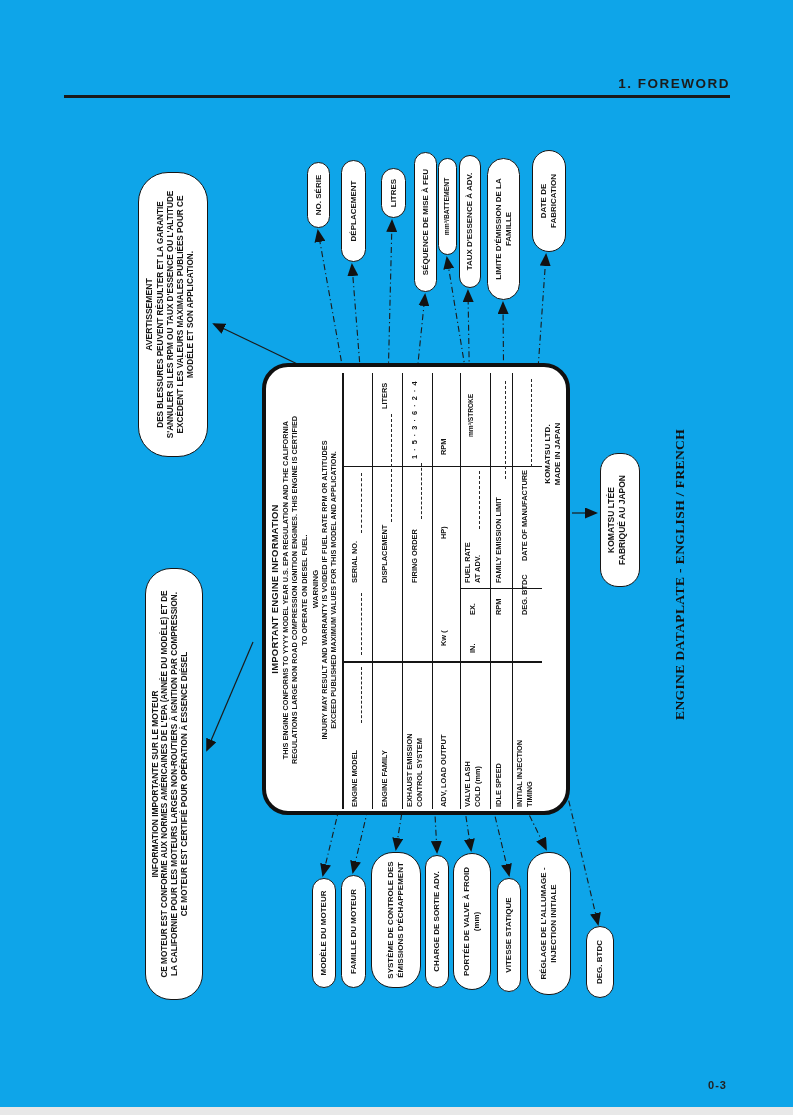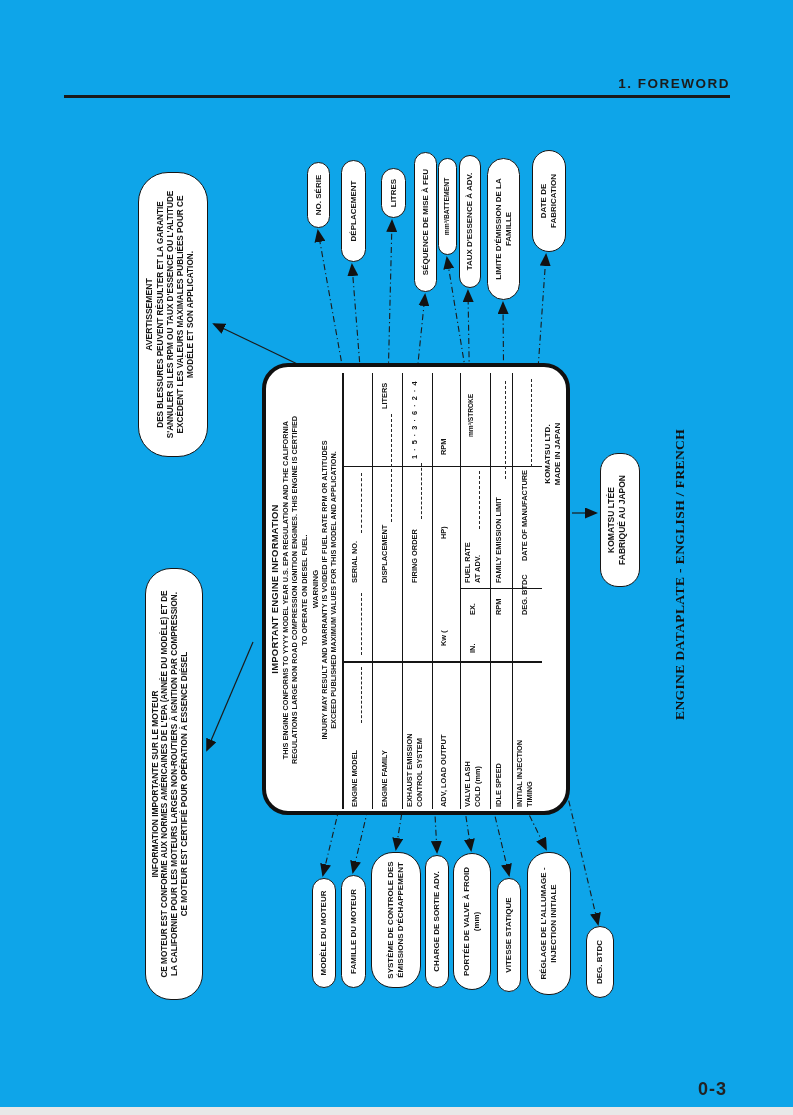--- a/index.html
+++ b/index.html
@@ -3,21 +3,21 @@
 <meta charset="utf-8">
 <style>
   html,body{margin:0;padding:0;background:#e8e8e8;}
   .page{position:relative;width:793px;height:1107px;background:#0ea5e9;overflow:hidden;
         font-family:"Liberation Sans","DejaVu Sans",sans-serif;color:#151515;}
 
   
   .hdr-title{position:absolute;top:76px;right:63px;font-size:13.5px;font-weight:700;
              letter-spacing:1.5px;color:#1c1c1c;}
   .hdr-rule{position:absolute;top:95px;left:64px;width:666px;height:2.5px;background:#1a1a1a;}
-  .pagenum{position:absolute;top:1079px;right:66px;font-size:18px;font-weight:700;
+  .pagenum{position:absolute;top:1079px;right:66px;font-size:11px;font-weight:700;
            letter-spacing:1px;color:#222;}
   .watermark{position:absolute;left:264px;top:388px;font-size:28.5px;font-weight:400;
              letter-spacing:0px;z-index:40;opacity:.92;}
 
   
   .rot{position:absolute;left:-25px;top:285px;width:870px;height:580px;
        transform:rotate(-90deg);transform-origin:center;}
   .arrows{position:absolute;left:0;top:0;width:870px;height:580px;}
 
   

